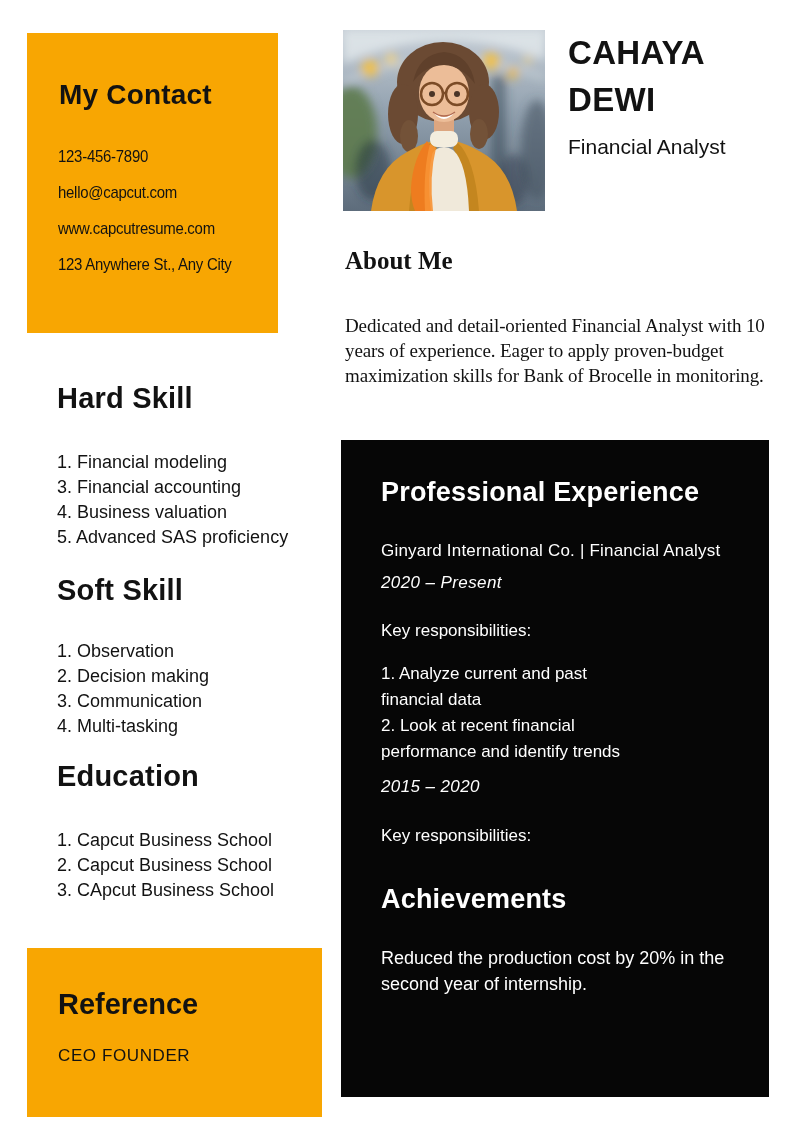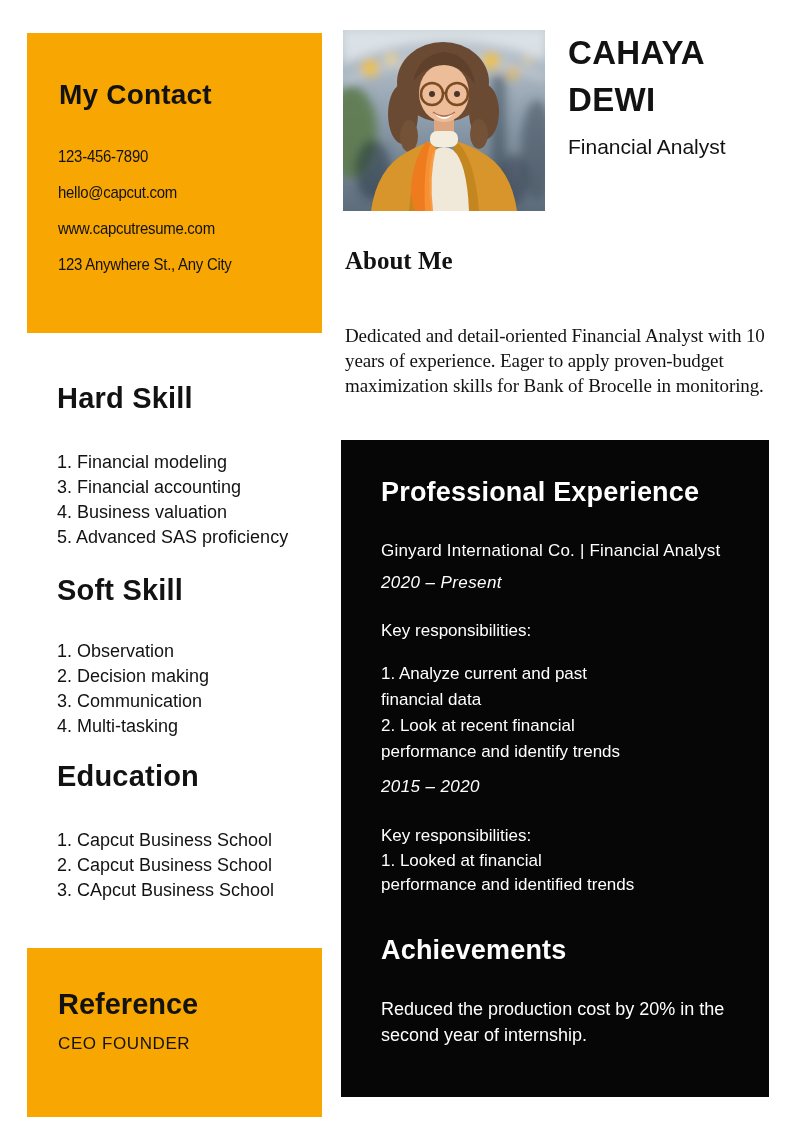--- a/index.html
+++ b/index.html
@@ -12,21 +12,21 @@
   body{
     width:793px;height:1122px;background:#fff;position:relative;
     font-family:"Liberation Sans", sans-serif;color:var(--ink);
     overflow:hidden;
   }
   .abs{position:absolute;}
   h1,h2,p{margin:0;}
 
   
   #contact-box{
-    left:27px;top:33px;width:295px;height:300px;
+    left:27px;top:33px;width:251px;height:300px;
     background:var(--accent);
   }
   #contact-box h2{
     margin:46px 0 0 32px;font-size:28px;font-weight:700;letter-spacing:.2px;
   }
   .contact-items{margin:36px 0 0 31px;}
   .c-item{
     height:36px;font-size:17px;letter-spacing:-.3px;
     transform:scaleX(.88);transform-origin:left top;white-space:nowrap;
   }
@@ -35,33 +35,33 @@
   .side-list{margin-top:34px;font-size:18px;line-height:25px;}
   #hard-skill{left:57px;top:381px;}
   #soft-skill{left:57px;top:573px;}
   #soft-skill .side-list{margin-top:31px;}
   #education{left:57px;top:759px;}
 
   #reference-box{
     left:27px;top:948px;width:295px;height:169px;background:var(--accent);
   }
   #reference-box h2{margin:40px 0 0 31px;font-size:29px;font-weight:700;}
-  .ref-name{margin:13px 0 0 31px;font-size:17px;letter-spacing:.6px;}
+  .ref-name{margin:25px 0 0 31px;font-size:17px;letter-spacing:.6px;}
 
   
   #photo{left:343px;top:30px;width:202px;height:181px;overflow:hidden;}
   #photo svg{display:block;}
 
   #name-block{left:568px;top:29px;}
   #name-block h1{font-size:33px;line-height:47px;font-weight:700;letter-spacing:.3px;}
   .job-title{margin-top:12px;font-size:21px;font-weight:400;}
 
   #about{left:345px;top:247px;width:432px;font-family:Liberation Serif, serif;}
   #about h2{font-size:25px;font-weight:700;}
-  #about p{margin-top:48px;font-size:19px;line-height:25px;width:428px;letter-spacing:-.1px;}
+  #about p{margin-top:38px;font-size:19px;line-height:25px;width:428px;letter-spacing:-.1px;}
 
   #experience-box{
     left:341px;top:440px;width:428px;height:657px;
     background:var(--dark);color:var(--light);box-sizing:border-box;
     padding:36px 28px 0 40px;
   }
   .bb-title{font-size:27px;font-weight:700;letter-spacing:.2px;line-height:1.2;}
   .company{margin-top:33px;font-size:17px;white-space:nowrap;letter-spacing:.2px;}
   .period{margin-top:12px;font-size:17px;font-style:italic;letter-spacing:.4px;}
   .resp-label{margin-top:28px;font-size:17px;}
@@ -202,23 +202,19 @@
         <div>1. Analyze current and past</div>
         <div>financial data</div>
         <div>2. Look at recent financial</div>
         <div>performance and identify trends</div>
       </div>
     </div>
 
     <div class="job job2">
       <div class="period">2015 – 2020</div>
       <div class="resp-label">Key responsibilities:</div>
-      <div class="resp-lines">
-        <div>1. Looked at financial</div>
-        <div>performance and identified trends</div>
-      </div>
     </div>
 
     <h2 class="bb-title" id="ach-title">Achievements</h2>
     <p class="ach-text">Reduced the production cost by 20% in the second year of internship.</p>
   </section>
 
 </div>
 
 </body></html>

